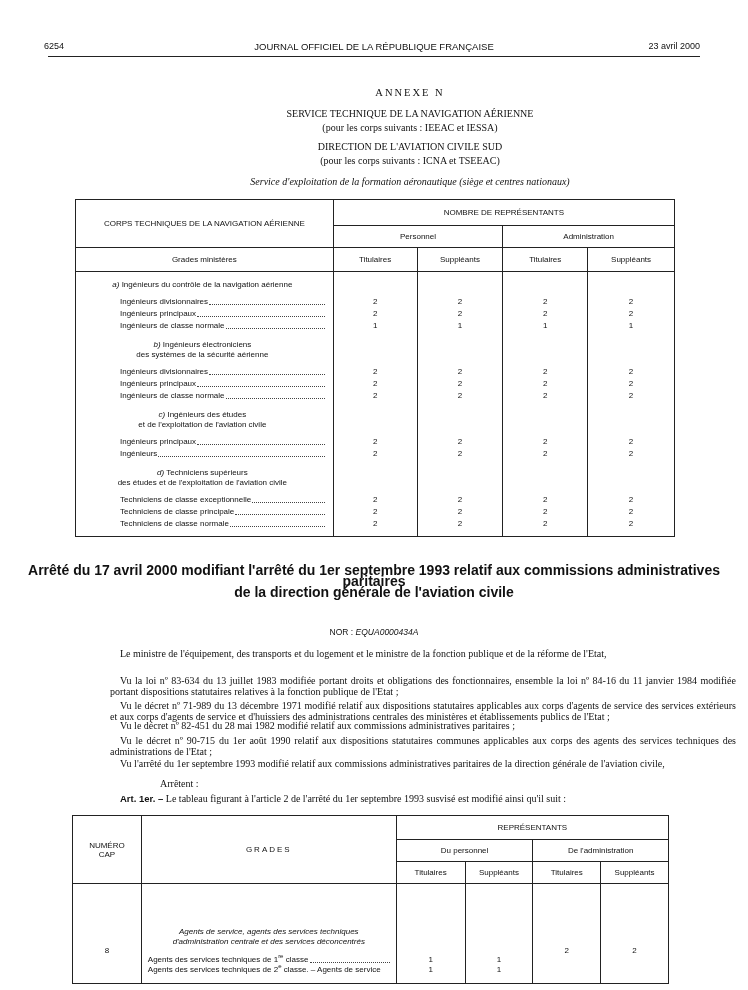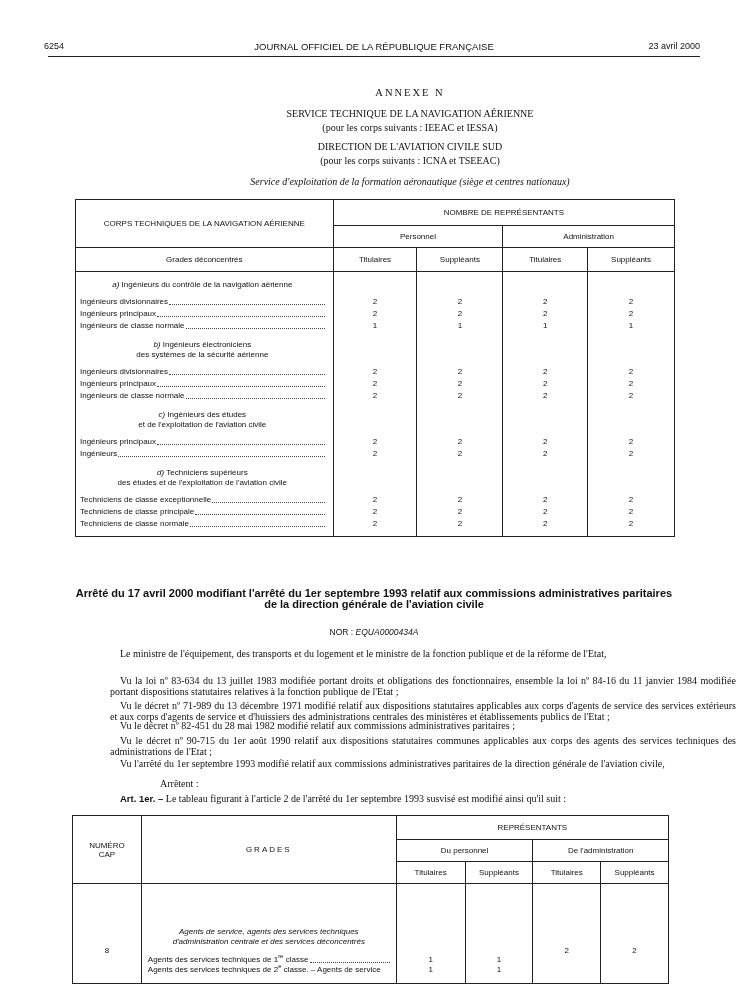--- a/index.html
+++ b/index.html
@@ -27,27 +27,27 @@
   #t1 { position: absolute; left: 75px; top: 199px; width: 600px; font-size: 8px; }
   #t1 td, #t1 th { border: 1px solid #222; padding: 0; font-weight: normal; }
   #t1 .h1 { height: 26px; }
   #t1 .h2 { height: 22px; }
   #t1 .h3 { height: 24px; }
   #t1 .body td { vertical-align: top; border-top: 1px solid #222; border-bottom: 1px solid #222; }
   .grades-cell { padding: 0 8px 6px 4px !important; }
   .cat { text-align: center; margin-top: 8px; margin-bottom: 6px; line-height: 10px; font-size: 8px; }
   .cat i { font-style: italic; }
   .gline { height: 12px; line-height: 12px; font-size: 8px; display: flex; white-space: nowrap; overflow: hidden; }
-  .gline .lbl { flex: none; }
+  .gline .lbl { flex: none; margin-left: 40px; }
   .gline .dots { flex: 1; border-bottom: 1px dotted #444; margin: 0 0 3px 1px; }
   .num { text-align: center; font-size: 8px; height: 12px; line-height: 12px; }
   .numcol { padding: 0 !important; }
 
   
-  #arr-title { top: 588px; font-size: 11px; font-weight: bold; line-height: 11px; }
+  #arr-title { top: 565px; font-size: 14px; font-weight: bold; line-height: 11px; }
   #nor { top: 627px; font-size: 8.5px; }
   #nor i { font-style: italic; }
 
   .para { position: absolute; left: 74px; width: 626px; font-size: 10px; line-height: 11px; text-align: justify; }
   .para .ind { display: inline-block; width: 10px; }
   #p1 { top: 648px; }
   #p2 { top: 675px; }
   #p3 { top: 720px; }
   #p4 { top: 700px; }
   #p5 { top: 735px; }
@@ -97,21 +97,21 @@
   <tbody>
       <tr class="h1">
     <td rowspan="2" style="text-align:center">CORPS TECHNIQUES DE LA NAVIGATION AÉRIENNE</td>
     <td colspan="4" style="text-align:center">NOMBRE DE REPRÉSENTANTS</td>
   </tr>
   <tr class="h2">
     <td colspan="2" style="text-align:center">Personnel</td>
     <td colspan="2" style="text-align:center">Administration</td>
   </tr>
   <tr class="h3">
-    <td style="text-align:center">Grades déconcentrés</td>
+    <td style="text-align:center">Grades ministères</td>
     <td style="text-align:center">Titulaires</td>
     <td style="text-align:center">Suppléants</td>
     <td style="text-align:center">Titulaires</td>
     <td style="text-align:center">Suppléants</td>
   </tr>
   <tr class="body">
     <td class="grades-cell" id="t1-grades">
           <div class="cat" style="height: 10px;">
             <div><i>a) </i><span>Ingénieurs du contrôle de la navigation aérienne</span></div>
           </div>

